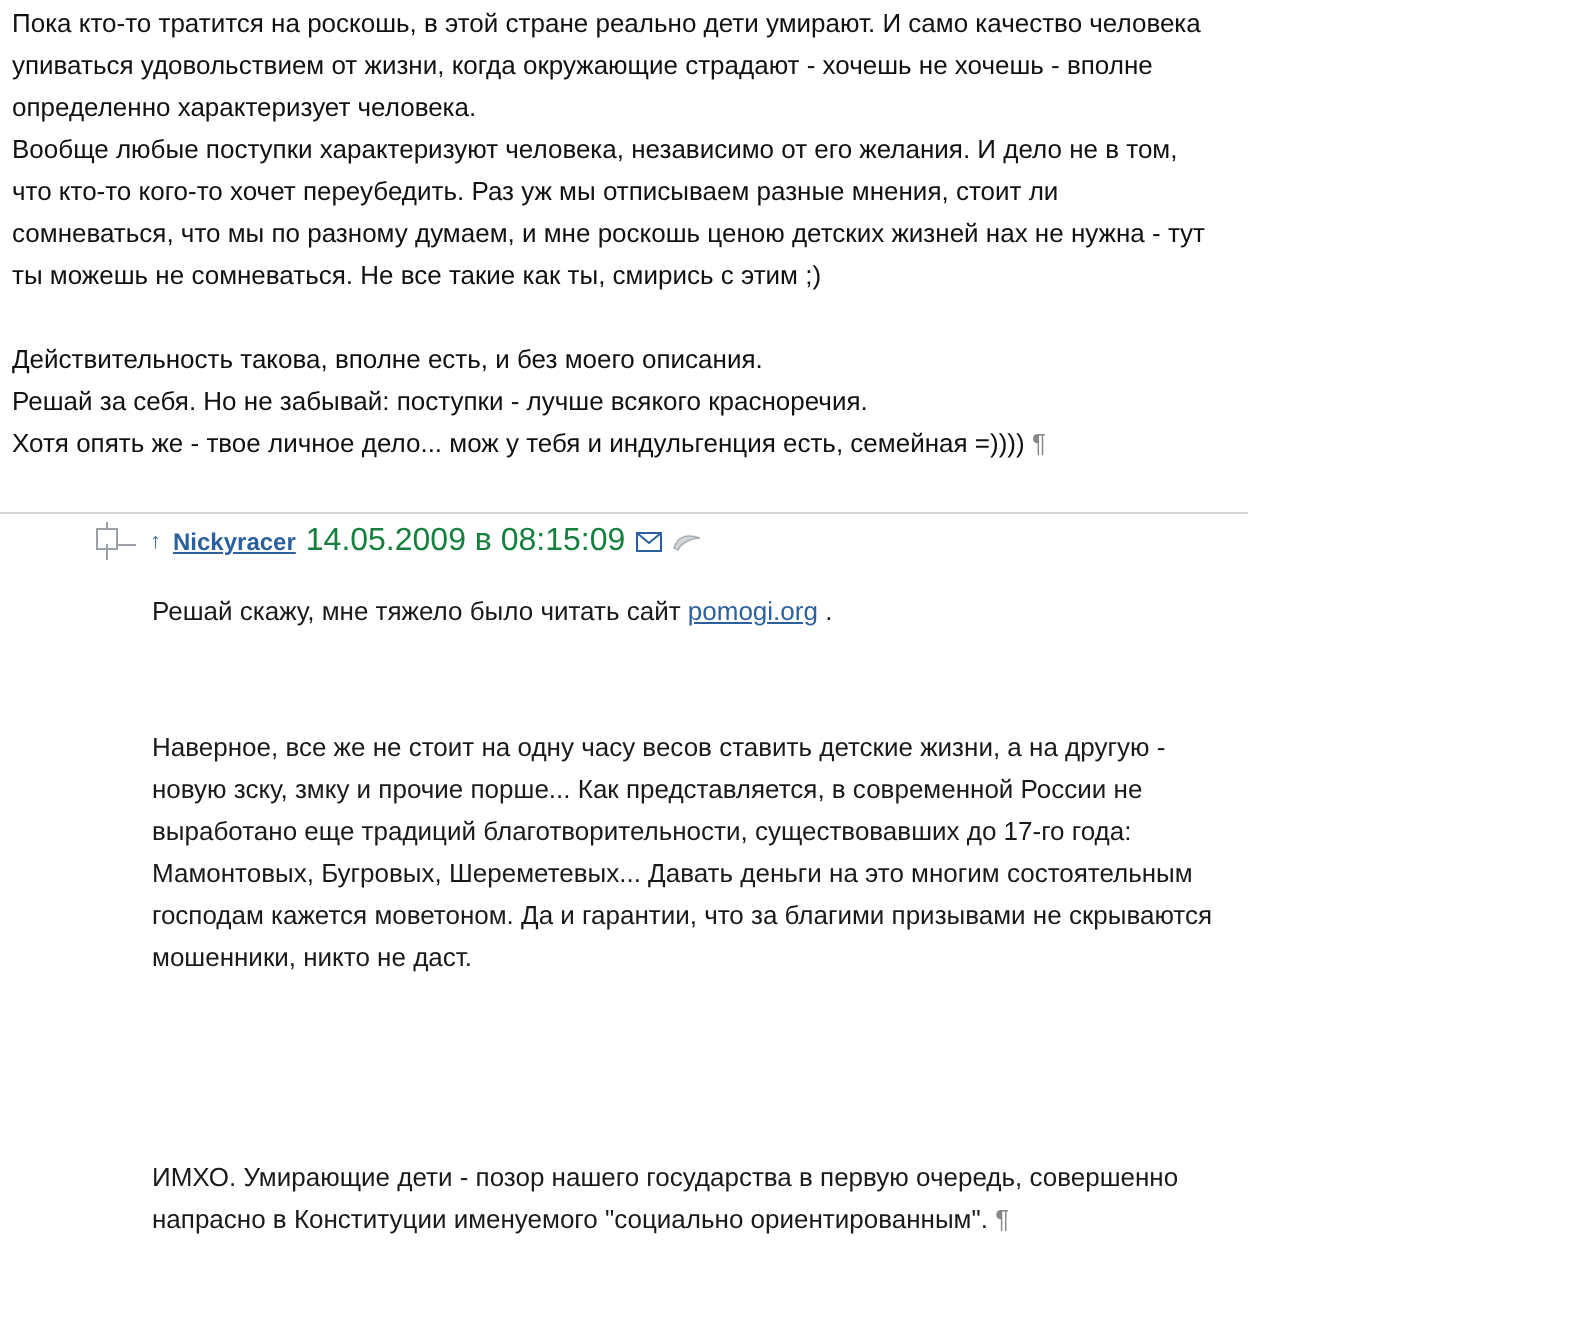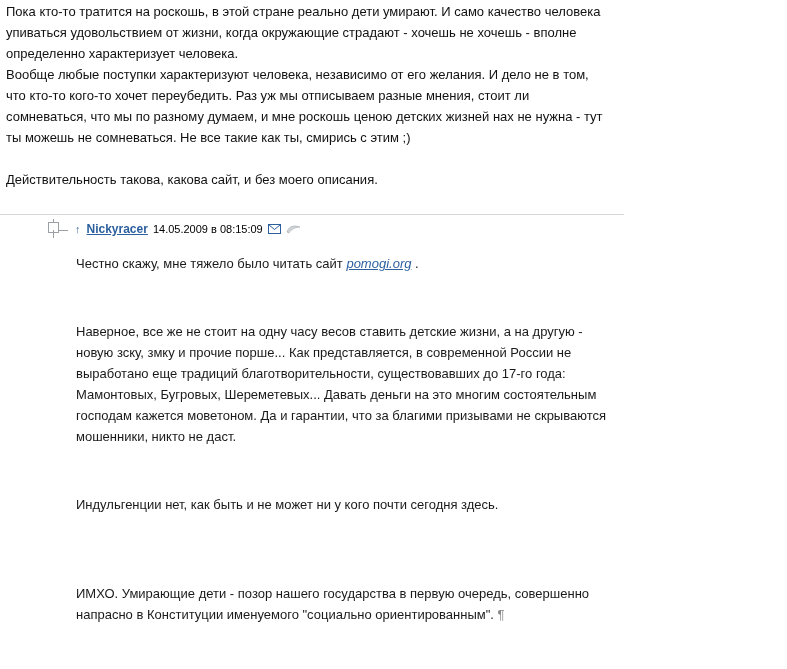--- a/index.html
+++ b/index.html
@@ -98,22 +98,22 @@
     margin-right: 1px;
   }
   .author {
     color: #2b5f9e;
     font-weight: bold;
     font-size: 12px;
     text-decoration: underline;
     cursor: pointer;
   }
   .timestamp {
-    color: #000000;
-    font-size: 11px;
+    color: #15803d;
+    font-size: 16px;
   }
   .mail-icon {
     display: inline-block;
     width: 13px;
     height: 10px;
     position: relative;
     cursor: pointer;
   }
   .mail-icon svg { display: block; }
   .quote-icon {
@@ -126,21 +126,20 @@
 
   .comment-body {
     padding-left: 76px;
     padding-right: 14px;
     line-height: 21px;
   }
   .link-inline {
     color: #2b5f9e;
     text-decoration: underline;
     cursor: pointer;
-    font-style: italic;
   }
   .pilcrow {
     color: #888;
   }
 
   .hr-sep {
     height: 0;
     border: 0;
     border-top: 1px solid #d6d6d6;
     margin: 6px 0 3px 0;
@@ -148,21 +147,26 @@
 </style>
 </head>
 <body>
 
 <div class="page">
 
   <div class="top-post post-body">
     <p>Пока кто-то тратится на роскошь, в этой стране реально дети умирают. И само качество человека упиваться удовольствием от жизни, когда окружающие страдают - хочешь не хочешь - вполне определенно характеризует человека.</p>
     <p>Вообще любые поступки характеризуют человека, независимо от его желания. И дело не в том, что кто-то кого-то хочет переубедить. Раз уж мы отписываем разные мнения, стоит ли сомневаться, что мы по разному думаем, и мне роскошь ценою детских жизней нах не нужна - тут ты можешь не сомневаться. Не все такие как ты, смирись с этим ;)</p>
     <div class="para-gap"></div>
-    <p>Действительность такова, какова сайт, и без моего описания.</p>
+    <p>Действительность такова, вполне есть, и без моего описания.</p>
+    <p>Решай за себя. Но не забывай: поступки - лучше всякого красноречия.</p>
+    <p>
+      <span>Хотя опять же - твое личное дело... мож у тебя и индульгенция есть, семейная =))))</span>
+      <span class="pilcrow">¶</span>
+    </p>
   </div>
 
   <div style="height:18px"></div>
 
   <div class="comment">
     <hr class="hr-sep">
     <div class="comment-header" style="padding-left:44px;">
       <span class="thread-connector">
         <span class="collapse-box"></span>
       </span>
@@ -177,28 +181,27 @@
       </span>
       <span class="quote-icon">
         <svg width="16" height="11" viewBox="0 0 16 11">
           <path d="M1 8 C3 2, 8 1, 14 3 C10 3, 5 5, 3 9 Z" fill="#c9cfd3" stroke="#9aa0a6" stroke-width="0.7"></path>
         </svg>
       </span>
     </div>
 
     <div class="comment-body">
       <p>
-        <span>Честно скажу, мне тяжело было читать сайт </span>
+        <span>Решай скажу, мне тяжело было читать сайт </span>
         <span class="link-inline">pomogi.org</span>
         <span> .</span>
       </p>
       <div class="para-gap"></div>
       <p>Наверное, все же не стоит на одну часу весов ставить детские жизни, а на другую - новую зску, змку и прочие порше... Как представляется, в современной России не выработано еще традиций благотворительности, существовавших до 17-го года: Мамонтовых, Бугровых, Шереметевых... Давать деньги на это многим состоятельным господам кажется моветоном. Да и гарантии, что за благими призывами не скрываются мошенники, никто не даст.</p>
       <div class="para-gap"></div>
-      <p>Индульгенции нет, как быть и не может ни у кого почти сегодня здесь.</p>
       <div class="para-gap"></div>
       <div class="para-gap"></div>
       <p>
         <span>ИМХО. Умирающие дети - позор нашего государства в первую очередь, совершенно напрасно в Конституции именуемого "социально ориентированным".</span>
         <span class="pilcrow">¶</span>
       </p>
     </div>
   </div>
 
 </div>

